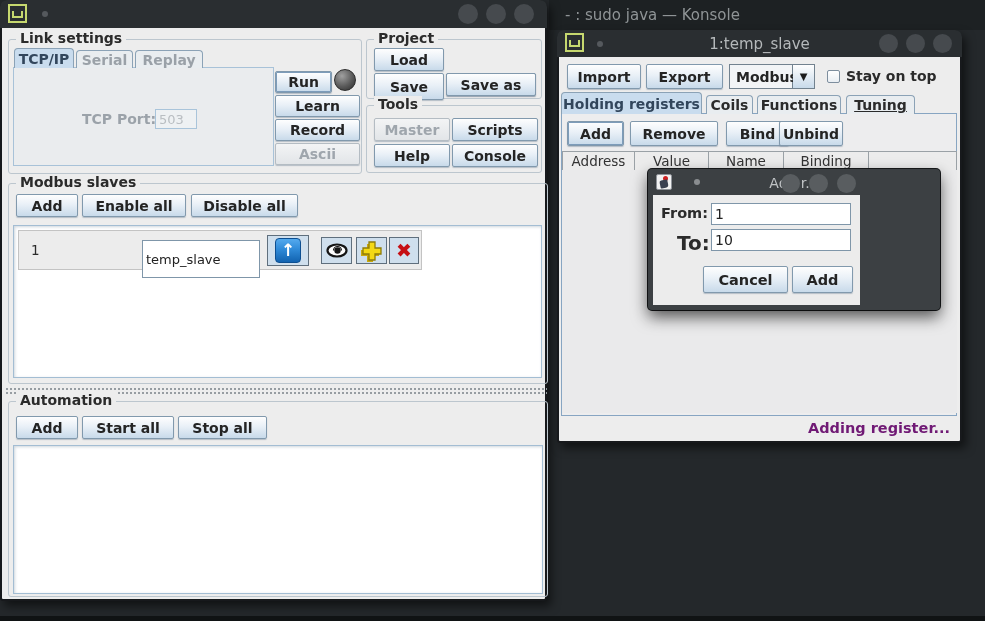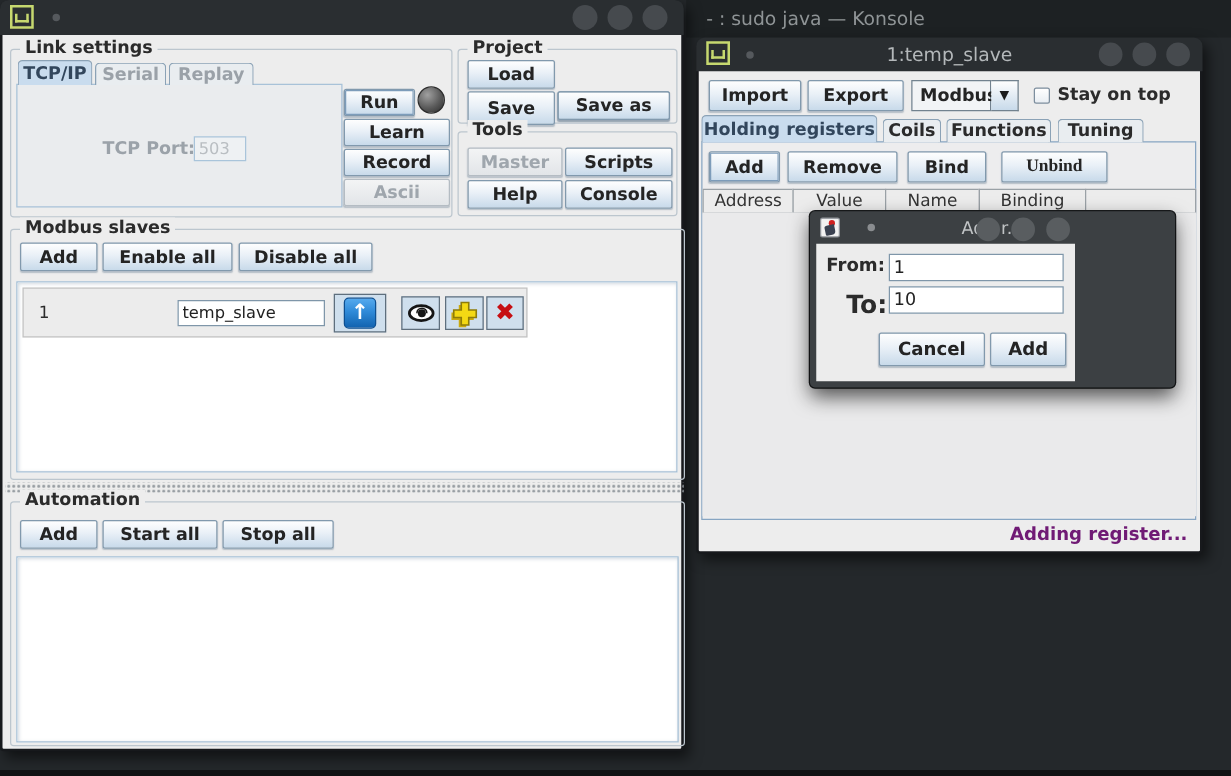--- a/index.html
+++ b/index.html
@@ -195,21 +195,21 @@
 
     <div class="group" style="left:6px;top:181px;width:540px;height:201px;">
       <span class="glabel">Modbus slaves</span>
     </div>
     <div class="btn" style="left:14px;top:192px;width:62px;height:23px;">Add</div>
     <div class="btn" style="left:80px;top:192px;width:104px;height:23px;">Enable all</div>
     <div class="btn" style="left:189px;top:192px;width:107px;height:23px;">Disable all</div>
     <div class="whitebox" style="left:11px;top:223px;width:529px;height:153px;">
       <div class="slave-row" style="left:4px;top:4px;width:404px;height:40px;">
         <span class="lbl" style="left:12px;top:11px;font-size:13.5px;">1</span>
-        <input class="tf" style="left: 123px; top: 9px; width: 118px; height: 21px;" value="temp_slave">
+        <input class="tf" style="left: 123px; top: 9px; width: 118px; height: 38px;" value="temp_slave">
         <div class="icon-btn" style="left:248px;top:4px;width:42px;height:31px;">
           <span class="up-ic">↑</span>
         </div>
         <div class="icon-btn" style="left:302px;top:6px;width:31px;height:27px;">
           <svg width="22" height="15" viewBox="0 0 22 15">
             <ellipse cx="11" cy="7.5" rx="9.5" ry="6" fill="#fdfdfd" stroke="#151515" stroke-width="2.2"></ellipse>
             <circle cx="11.5" cy="7.5" r="3.2" fill="#151515"></circle>
             <path d="M7.5 7.5a4 4 0 0 1 8 0" fill="none" stroke="#151515" stroke-width="1.2"></path>
           </svg>
         </div>
@@ -253,27 +253,27 @@
     <div class="combo" style="left:170px;top:32px;">
       <span class="ctext">Modbus</span>
       <span class="carrow">▼</span>
     </div>
     <span class="cb" style="left:268px;top:38px;"></span>
     <span class="lbl b" style="left:287px;top:36px;">Stay on top</span>
 
     <div class="tab sel" style="left:2px;top:60px;width:141px;height:22px;">Holding registers</div>
     <div class="tab" style="left:147px;top:63px;width:47px;height:19px;">Coils</div>
     <div class="tab" style="left:198px;top:63px;width:84px;height:19px;">Functions</div>
-    <div class="tab" style="left:287px;top:63px;width:69px;height:19px;">Tuning</div>
+    <div class="tab" style="left:287px;top:63px;width:69px;height:19px;text-decoration:underline;">Tuning</div>
 
     <div class="tabpanel" style="left:2px;top:81px;width:396px;height:303px;background:#ededee;border-color:#87a5c2;"></div>
     <div class="btn focus" style="left:8px;top:89px;width:57px;height:25px;">Add</div>
     <div class="btn" style="left:71px;top:89px;width:88px;height:25px;">Remove</div>
     <div class="btn" style="left:167px;top:89px;width:63px;height:25px;">Bind</div>
-    <div class="btn" style="left:242px;top:89px;width:85px;height:25px;font-family:Liberation Serif, serif;">Unbind</div>
+    <div class="btn" style="left:220px;top:89px;width:64px;height:25px;">Unbind</div>
 
     <div class="th" style="left:3px;top:119px;width:73px;">Address</div>
     <div class="th" style="left:75px;top:119px;width:75px;">Value</div>
     <div class="th" style="left:149px;top:119px;width:76px;">Name</div>
     <div class="th" style="left:224px;top:119px;width:86px;">Binding</div>
     <div class="th" style="left:309px;top:119px;width:89px;"></div>
 
     <div class="tbody" style="left:3px;top:138px;width:395px;height:243px;"></div>
 
     <span class="status" style="right:10px;top:388px;">Adding register...</span>

